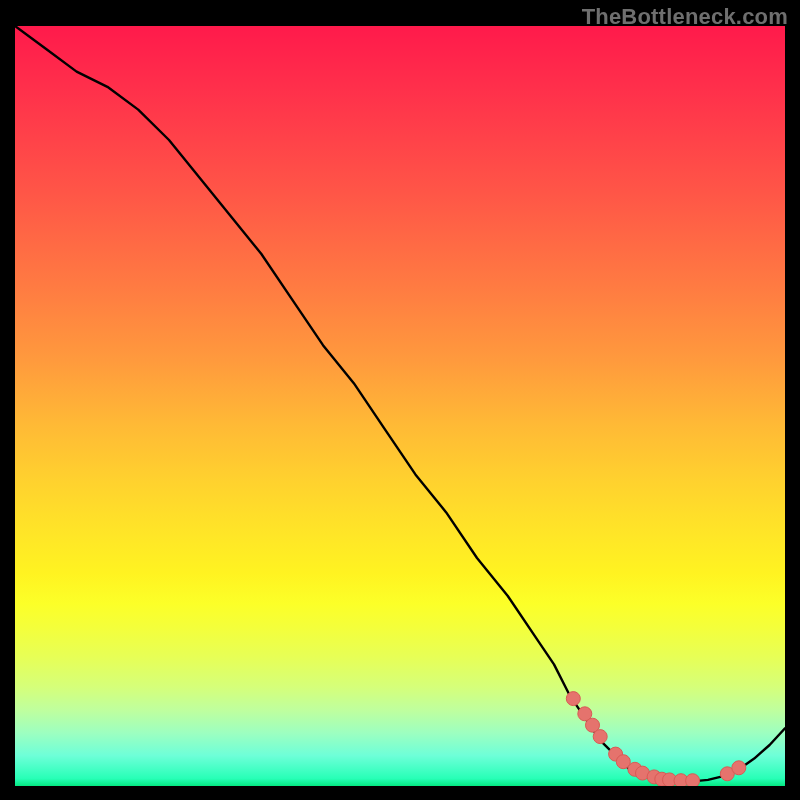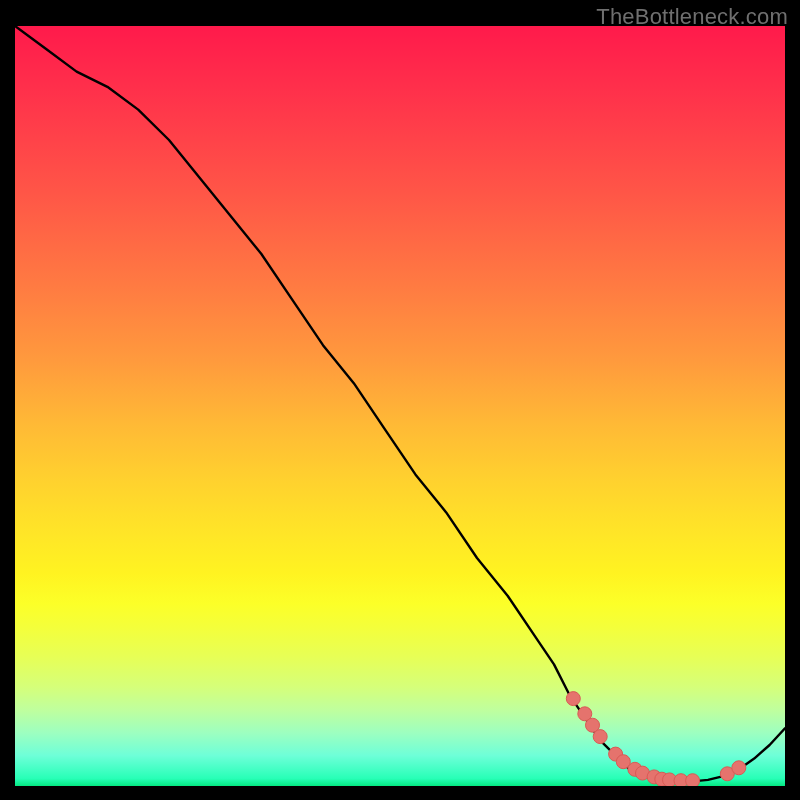--- a/index.html
+++ b/index.html
@@ -46,21 +46,21 @@
       #28ffb7 99%,
       #04e882 100%
     );
   }
   .watermark {
     position: absolute;
     top: 4px;
     right: 12px;
     color: #6f6f6f;
     font-size: 22px;
-    font-weight: 400;
+    font-weight: 700;
     letter-spacing: 0.2px;
     user-select: none;
   }
   svg.curve {
     position: absolute;
     left: 0;
     top: 0;
     width: 770px;
     height: 760px;
   }

